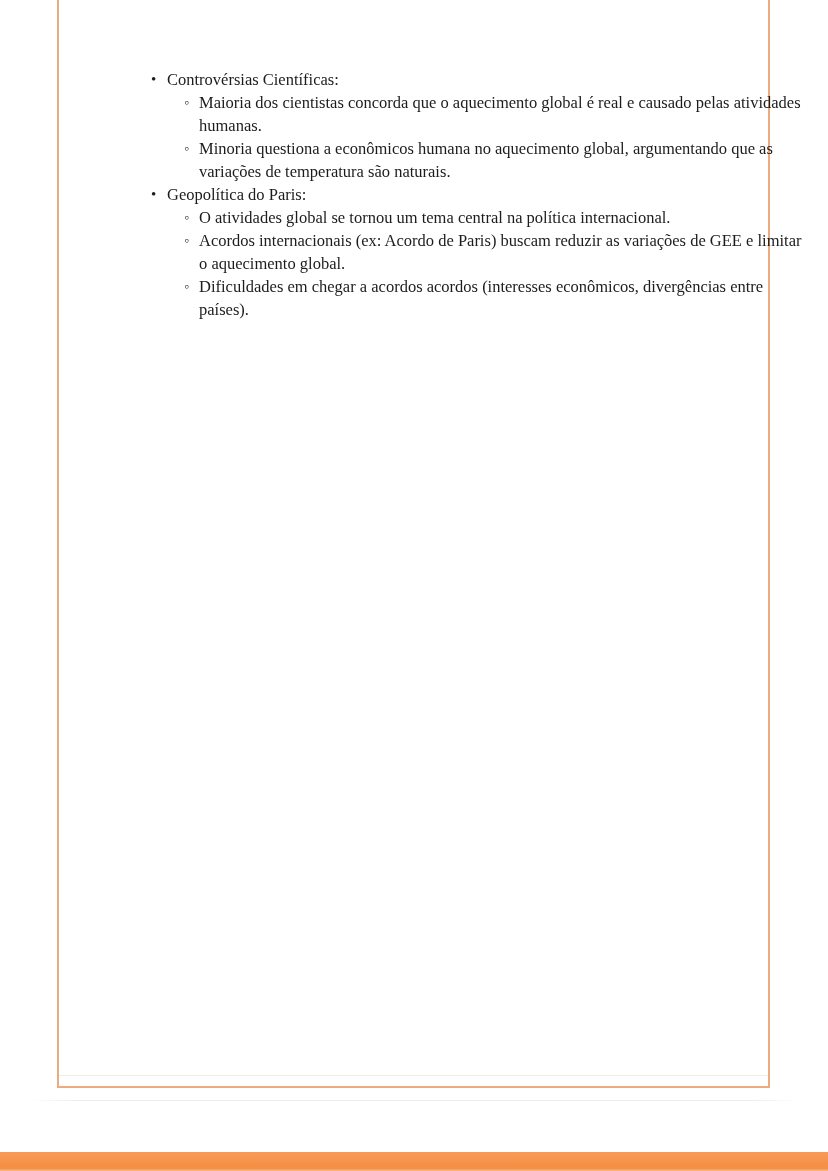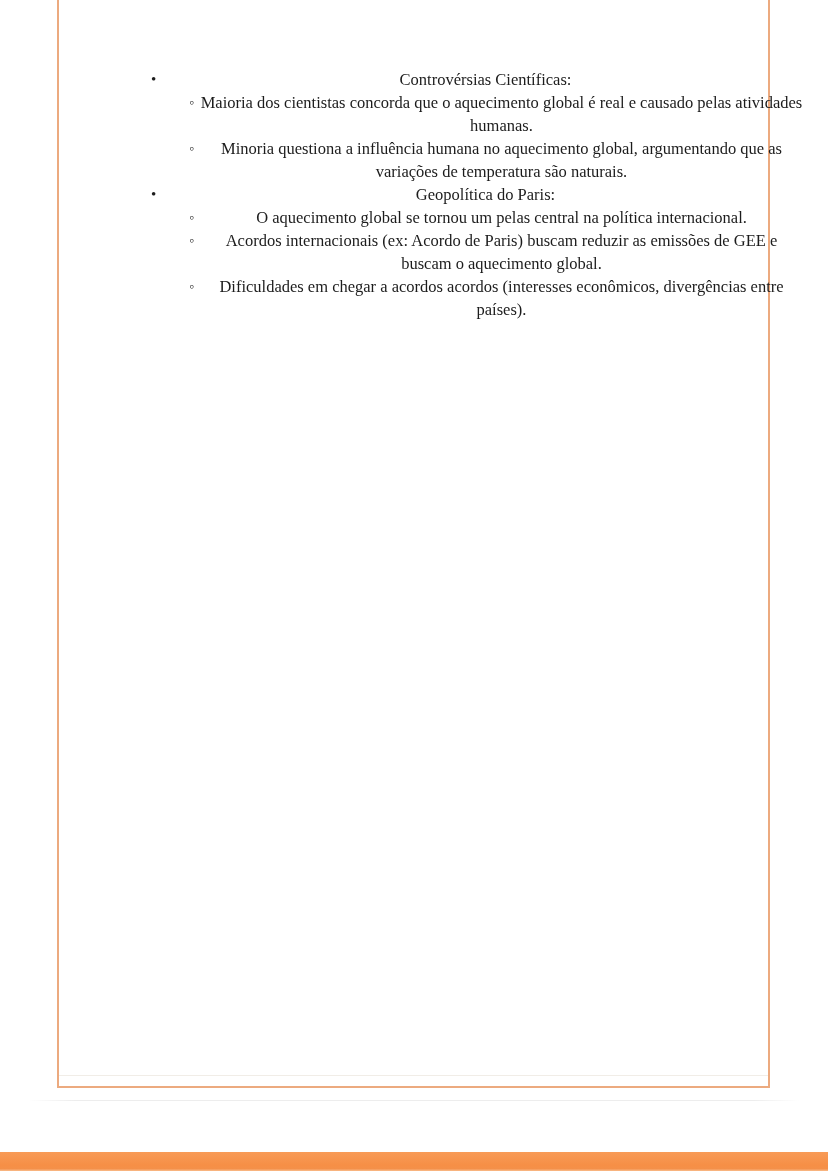--- a/index.html
+++ b/index.html
@@ -51,21 +51,20 @@
   ul.l2 {
     padding-left: 17px;
   }
   li.li1, li.li2 {
     display: flex;
     align-items: flex-start;
   }
   .li-body {
     flex: 1 1 auto;
     min-width: 0;
-    text-align: center;
   }
   .b1 {
     flex: 0 0 16px;
     width: 16px;
     font-size: 15px;
     line-height: 23px;
   }
   .b2 {
     flex: 0 0 15px;
     width: 15px;
@@ -110,38 +109,38 @@
           <span class="b1">•</span>
           <div class="li-body">
             <span>Controvérsias Científicas:</span>
             <ul class="l2">
               <li class="li2">
                 <span class="b2">◦</span>
                 <div class="li-body">Maioria dos cientistas concorda que o aquecimento global é real e causado pelas atividades humanas.</div>
               </li>
               <li class="li2">
                 <span class="b2">◦</span>
-                <div class="li-body">Minoria questiona a influência humana no aquecimento global, argumentando que as variações de temperatura são naturais.</div>
+                <div class="li-body">Minoria questiona a econômicos humana no aquecimento global, argumentando que as variações de temperatura são naturais.</div>
               </li>
             </ul>
           </div>
         </li>
 
         <li class="li1">
           <span class="b1">•</span>
           <div class="li-body">
             <span>Geopolítica do Paris:</span>
             <ul class="l2">
               <li class="li2">
                 <span class="b2">◦</span>
-                <div class="li-body">O aquecimento global se tornou um pelas central na política internacional.</div>
+                <div class="li-body">O atividades global se tornou um tema central na política internacional.</div>
               </li>
               <li class="li2">
                 <span class="b2">◦</span>
-                <div class="li-body">Acordos internacionais (ex: Acordo de Paris) buscam reduzir as emissões de GEE e buscam o aquecimento global.</div>
+                <div class="li-body">Acordos internacionais (ex: Acordo de Paris) buscam reduzir as variações de GEE e limitar o aquecimento global.</div>
               </li>
               <li class="li2">
                 <span class="b2">◦</span>
                 <div class="li-body">Dificuldades em chegar a acordos acordos (interesses econômicos, divergências entre países).</div>
               </li>
             </ul>
           </div>
         </li>
 
       </ul>

